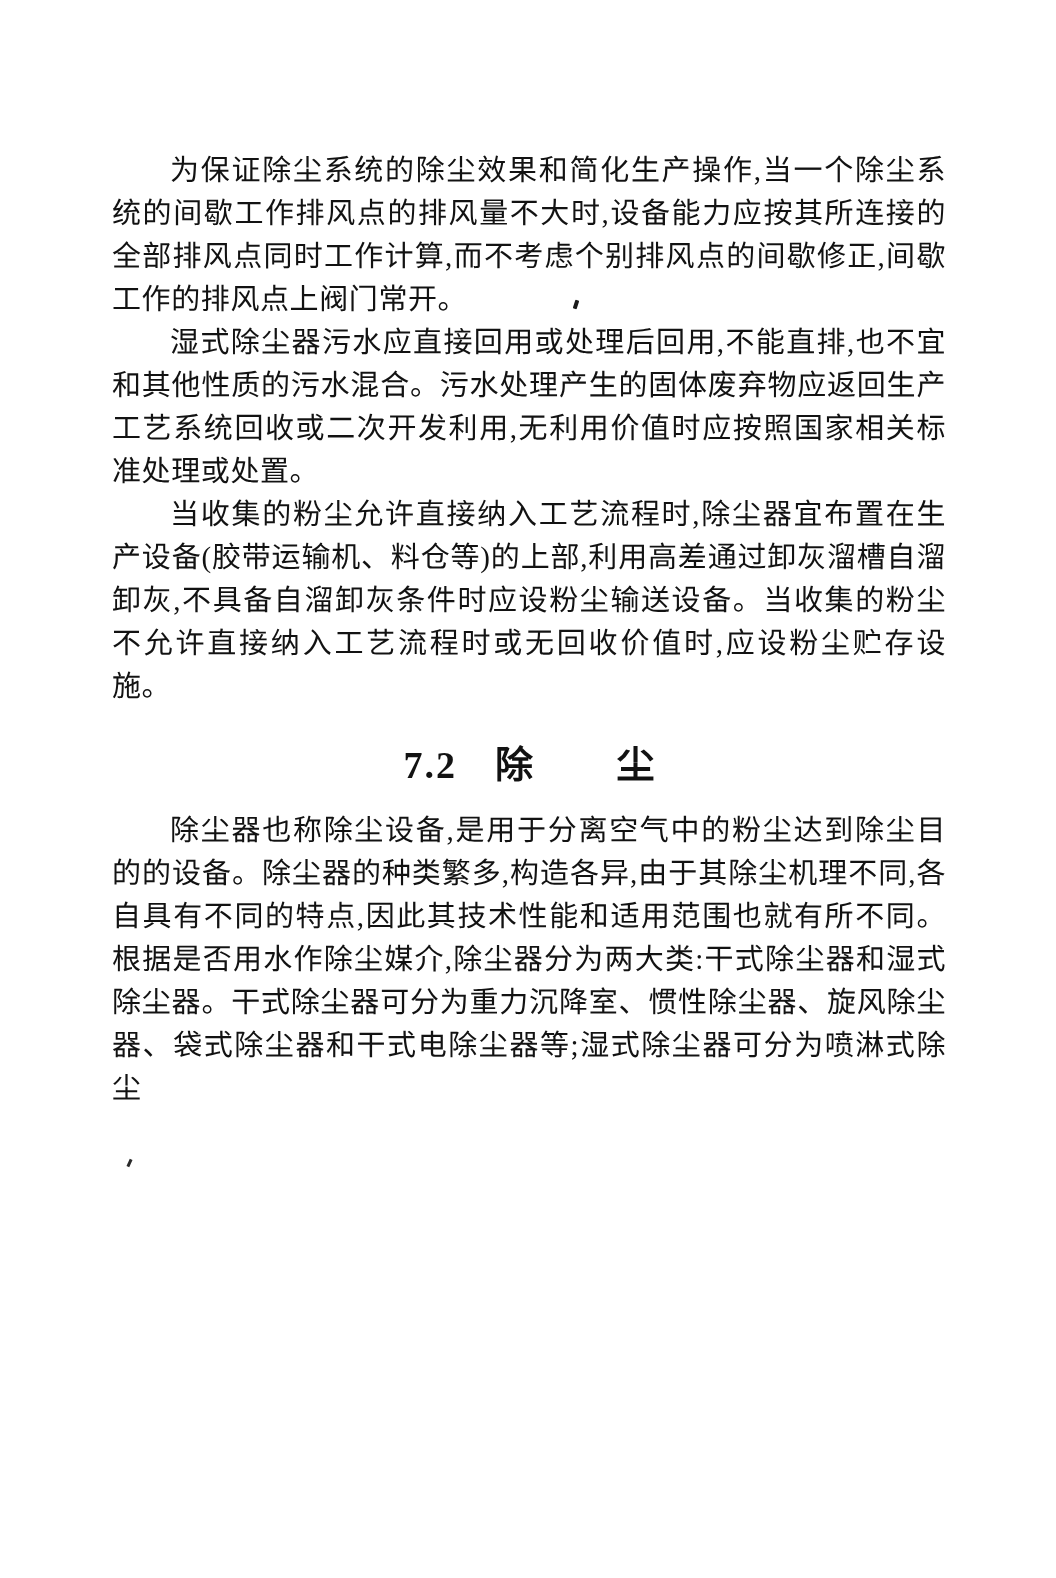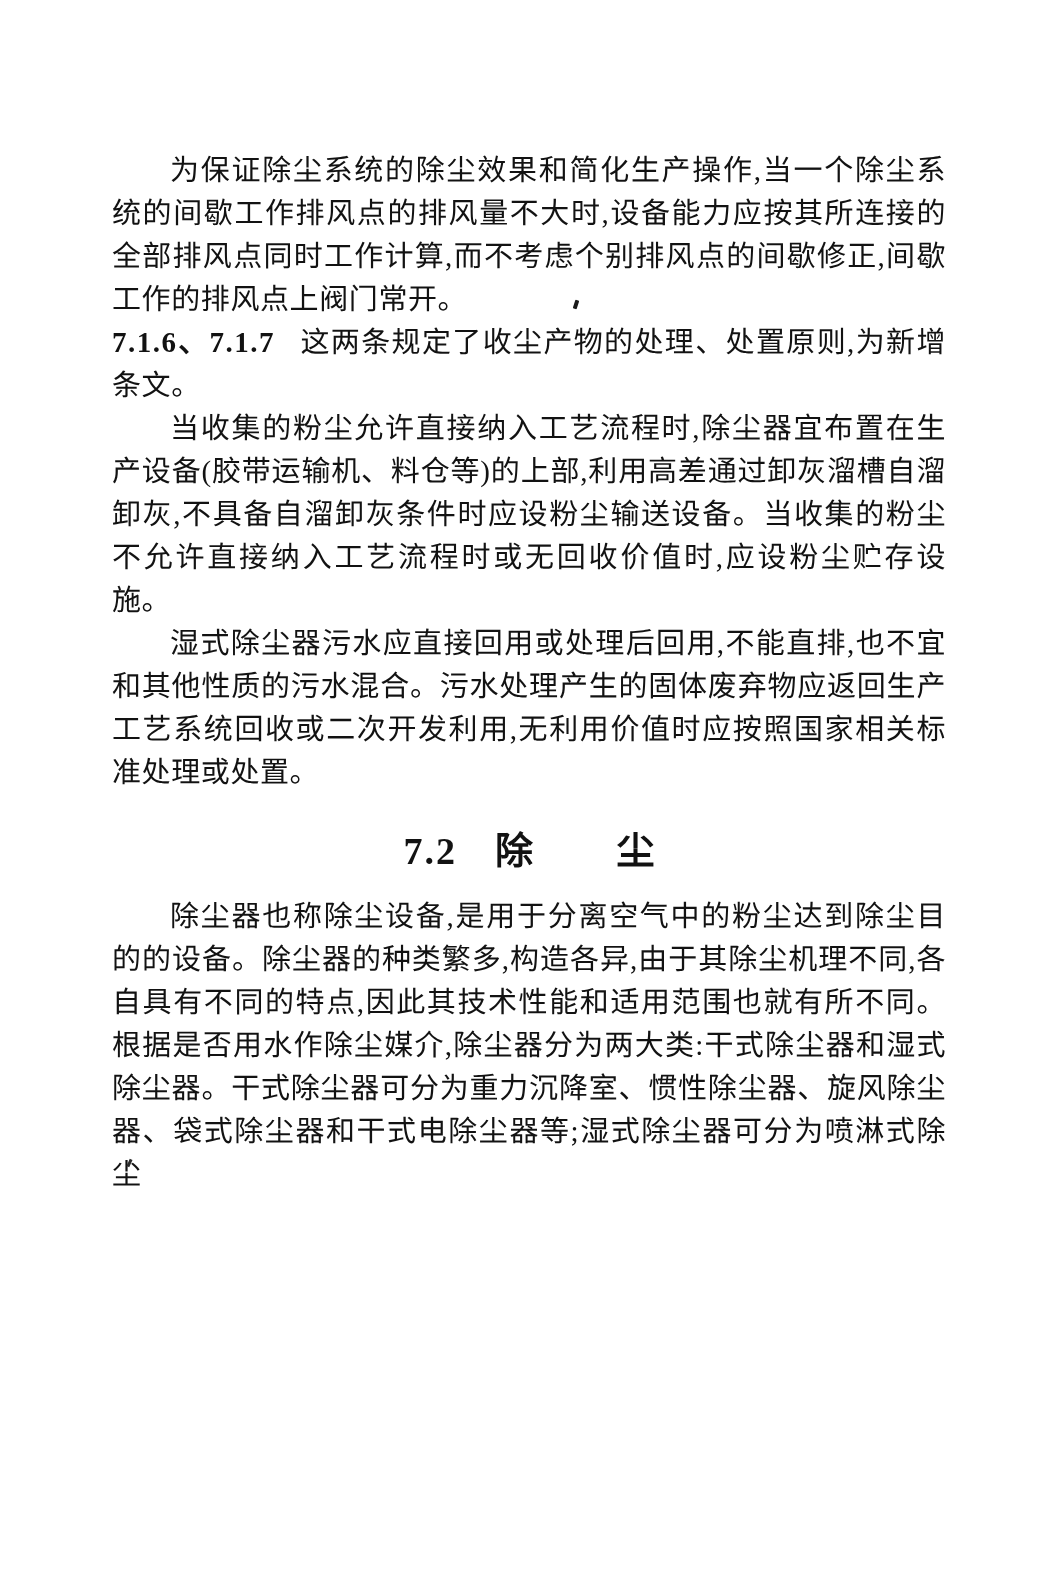--- a/index.html
+++ b/index.html
@@ -101,27 +101,24 @@
 </head>
 <body>
 
 <div class="page">
 
   <div class="text-column">
 
     <p class="para indent">为保证除尘系统的除尘效果和简化生产操作,当一个除尘系统的间歇工作排风点的排风量不大时,设备能力应按其所连接的全部排风点同时工作计算,而不考虑个别排风点的间歇修正,间歇工作的排风点上阀门常开。</p>
 
 
-    <p class="para clause">
-      <span class="clause-label">7.1.6、7.1.7</span><span>这两条规定了收尘产物的处理、处置原则,为新增条文。</span>
-    </p>
+
+    <p class="para indent">湿式除尘器污水应直接回用或处理后回用,不能直排,也不宜和其他性质的污水混合。污水处理产生的固体废弃物应返回生产工艺系统回收或二次开发利用,无利用价值时应按照国家相关标准处理或处置。</p>
 
     <p class="para indent">当收集的粉尘允许直接纳入工艺流程时,除尘器宜布置在生产设备(胶带运输机、料仓等)的上部,利用高差通过卸灰溜槽自溜卸灰,不具备自溜卸灰条件时应设粉尘输送设备。当收集的粉尘不允许直接纳入工艺流程时或无回收价值时,应设粉尘贮存设施。</p>
-
-    <p class="para indent">湿式除尘器污水应直接回用或处理后回用,不能直排,也不宜和其他性质的污水混合。污水处理产生的固体废弃物应返回生产工艺系统回收或二次开发利用,无利用价值时应按照国家相关标准处理或处置。</p>
 
     <h2 class="section-heading">
       <span class="heading-number">7.2</span><span class="heading-title">除尘</span>
     </h2>
 
 
     <p class="para indent">除尘器也称除尘设备,是用于分离空气中的粉尘达到除尘目的的设备。除尘器的种类繁多,构造各异,由于其除尘机理不同,各自具有不同的特点,因此其技术性能和适用范围也就有所不同。根据是否用水作除尘媒介,除尘器分为两大类:干式除尘器和湿式除尘器。干式除尘器可分为重力沉降室、惯性除尘器、旋风除尘器、袋式除尘器和干式电除尘器等;湿式除尘器可分为喷淋式除尘</p>
 
   </div>
 

